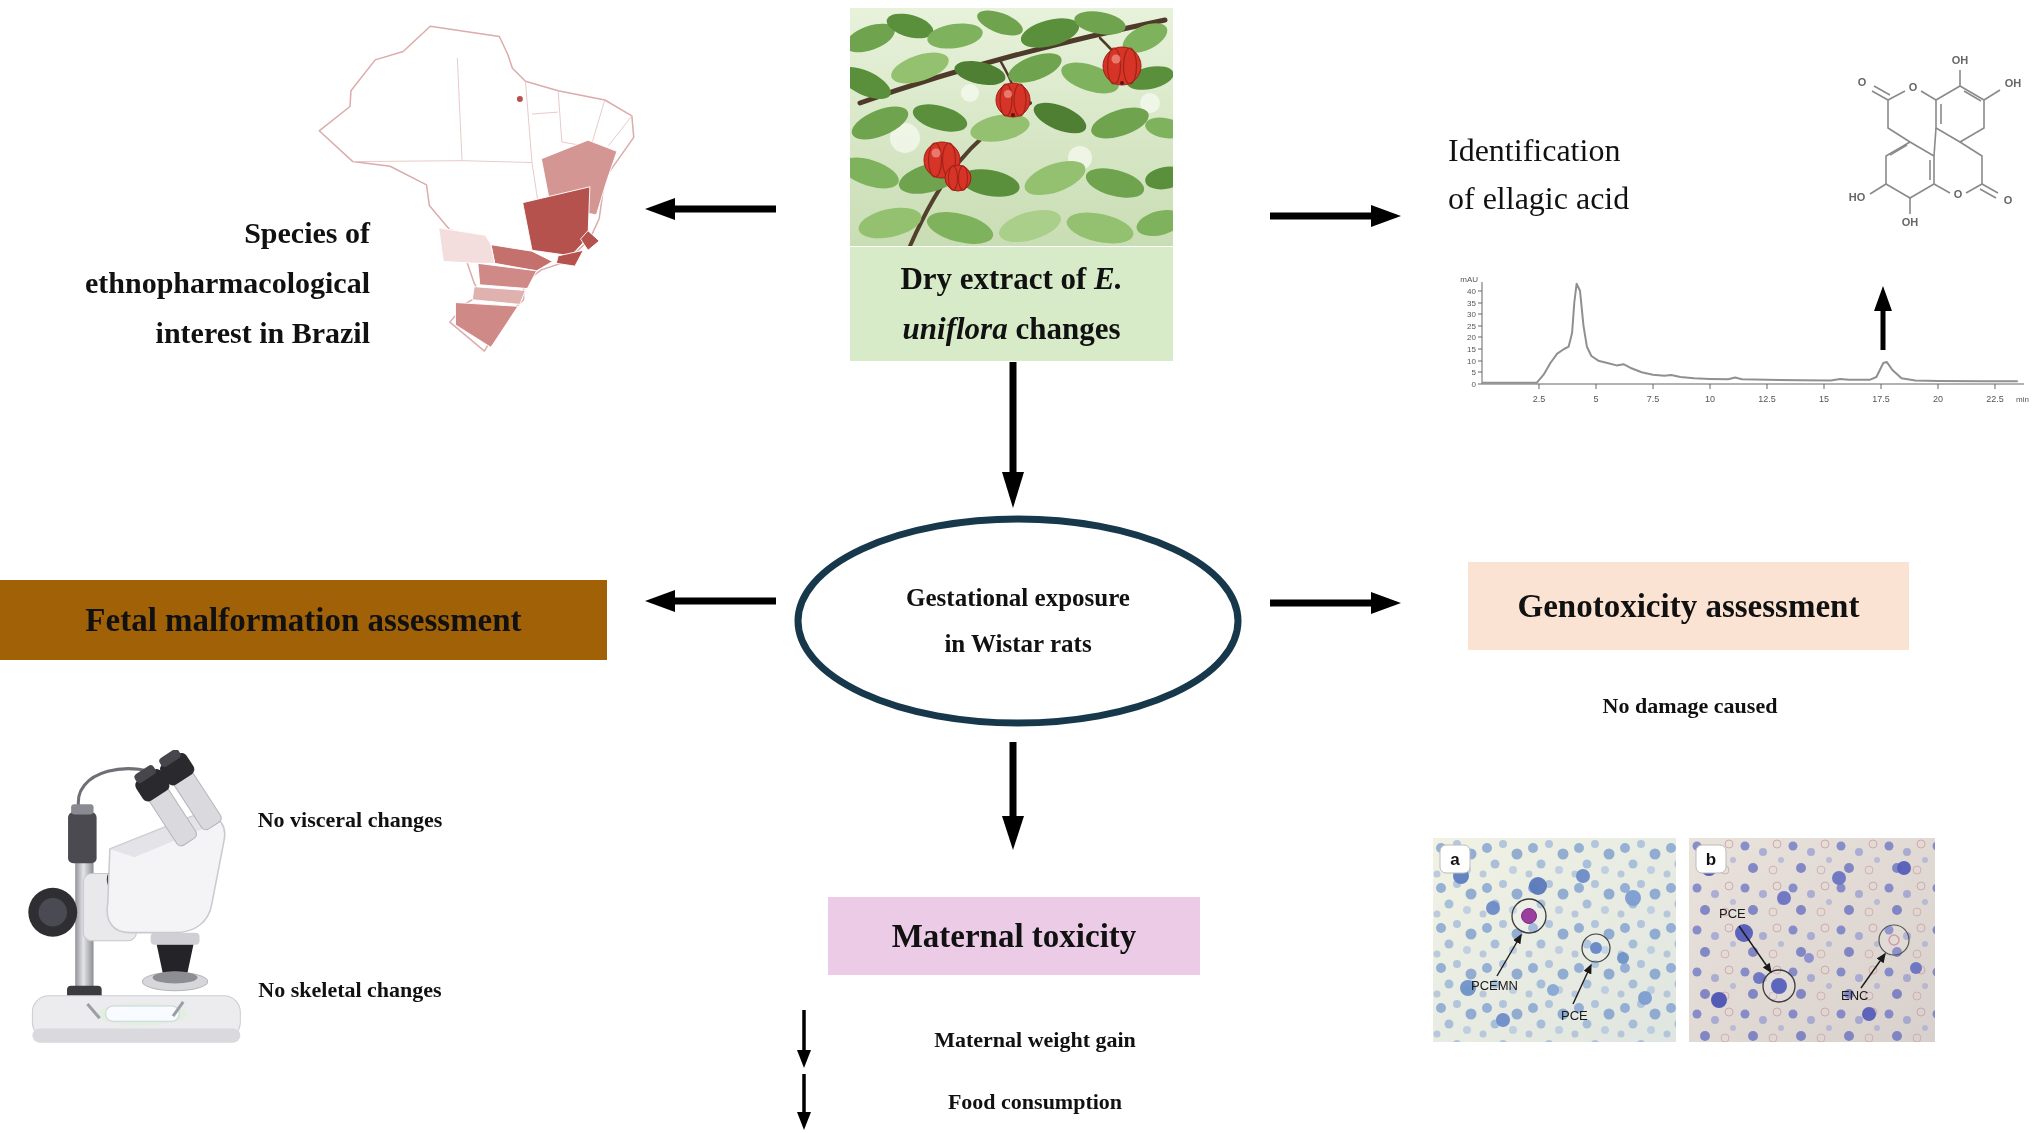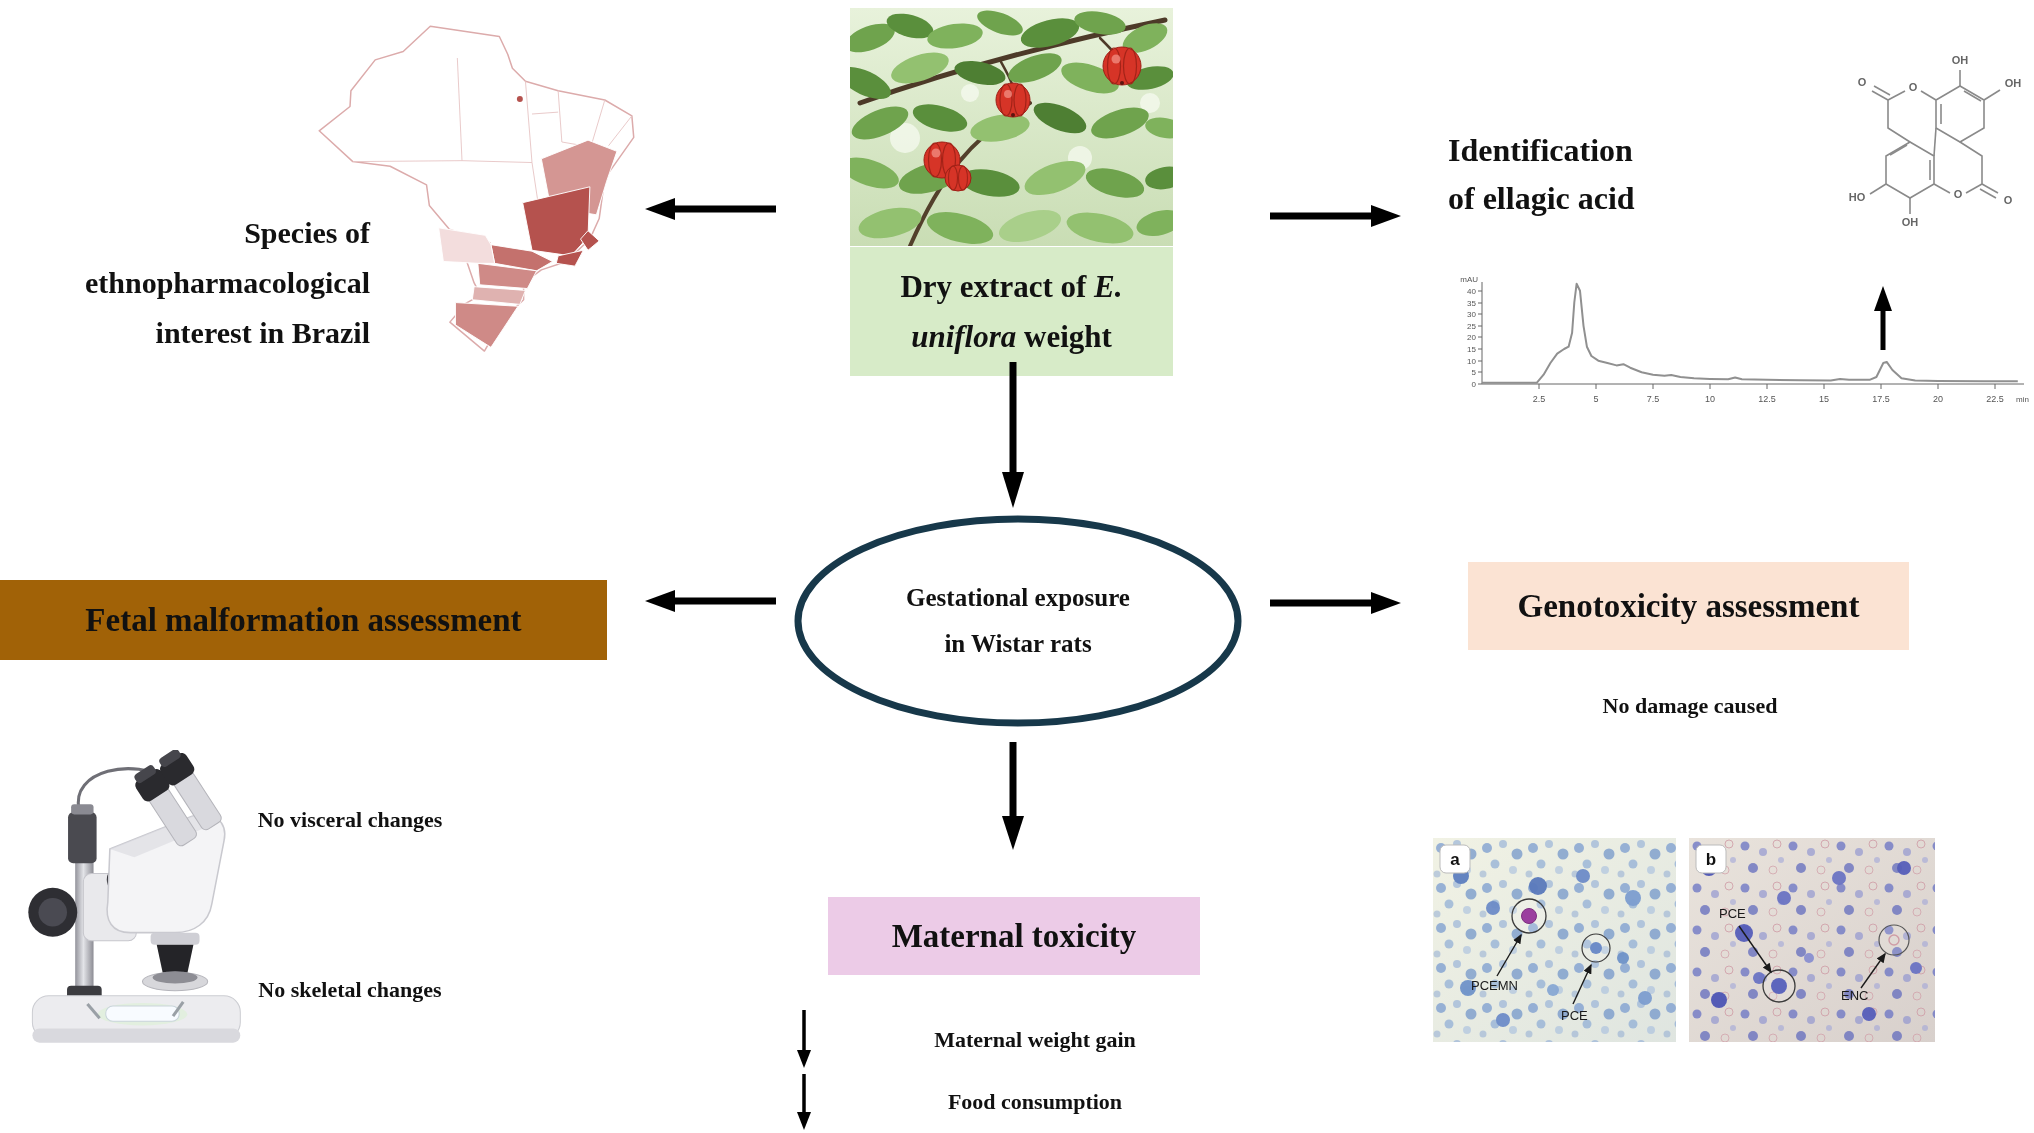--- a/index.html
+++ b/index.html
@@ -4,21 +4,21 @@
 <style>
 *{margin:0;padding:0;box-sizing:border-box}
 html,body{background:#fff}
 #canvas{position:relative;width:2034px;height:1133px;background:#fff;overflow:hidden;
   font-family:"Liberation Serif","DejaVu Serif",serif;color:#111}
 .abs{position:absolute}
 .center-box{display:flex;flex-direction:column;align-items:center;justify-content:center;text-align:center}
 .it{font-style:italic}
 .caption-left{font-size:30px;font-weight:700;line-height:50px;text-align:right}
 .green-label{font-size:31px;font-weight:700;line-height:50px}
-.ident-head{font-size:32px;font-weight:700;line-height:48px;text-align:left}
+.ident-head{font-size:32px;font-weight:400;line-height:48px;text-align:left}
 .ellipse-text{font-size:25px;font-weight:700;line-height:46px}
 .band-label{font-size:33px;font-weight:700}
 .result-text{font-size:22px;font-weight:700}
 svg{display:block}
 .arrow-line{stroke:#000;fill:none}
 .arrow-head{fill:#000;stroke:none}
 .tk{font-family:"Liberation Sans","DejaVu Sans",sans-serif;font-size:9px;fill:#555}
 .tk2{font-family:"Liberation Sans","DejaVu Sans",sans-serif;font-size:8px;fill:#555}
 .atom{font-family:"Liberation Sans","DejaVu Sans",sans-serif;font-size:11px;fill:#666;font-weight:700}
 .mlabel{font-family:"Liberation Sans","DejaVu Sans",sans-serif;font-size:13px;fill:#1a1a1a}
@@ -137,23 +137,23 @@
           <ellipse cx="99" cy="152" rx="6.5" ry="17" fill="none" stroke="#a32318" stroke-width="1.2"></ellipse>
           <circle cx="86" cy="145" r="4.5" fill="#f08a7e" opacity="0.8"></circle>
           <circle cx="108" cy="170" r="13" fill="#d63427" stroke="#9e1f16" stroke-width="1"></circle>
           <ellipse cx="103" cy="170" rx="4.5" ry="12" fill="none" stroke="#a32318" stroke-width="1.1"></ellipse>
           <ellipse cx="113" cy="170" rx="4.5" ry="12" fill="none" stroke="#a32318" stroke-width="1.1"></ellipse>
         </g>
       </g>
     </svg>
   </div>
 
-  <div class="abs center-box green-label" style="left: 850px; top: 247px; width: 323px; height: 129px; background: rgb(215, 235, 200); align-items: center;">
+  <div class="abs center-box green-label" style="left: 850px; top: 247px; width: 323px; height: 114px; background: rgb(215, 235, 200); align-items: center;">
     <div><span>Dry extract of </span><span class="it">E.</span></div>
-    <div><span class="it">uniflora</span><span> weight</span></div>
+    <div><span class="it">uniflora</span><span> changes</span></div>
   </div>
 
   <svg class="abs" style="left:643px;top:196px" width="135" height="26">
     <line class="arrow-line" x1="30" y1="13" x2="133" y2="13" stroke-width="7"></line>
     <polygon class="arrow-head" points="2,13 32,2 32,24"></polygon>
   </svg>
   <svg class="abs" style="left:1268px;top:203px" width="135" height="26">
     <line class="arrow-line" x1="2" y1="13" x2="105" y2="13" stroke-width="7"></line>
     <polygon class="arrow-head" points="133,13 103,2 103,24"></polygon>
   </svg>

